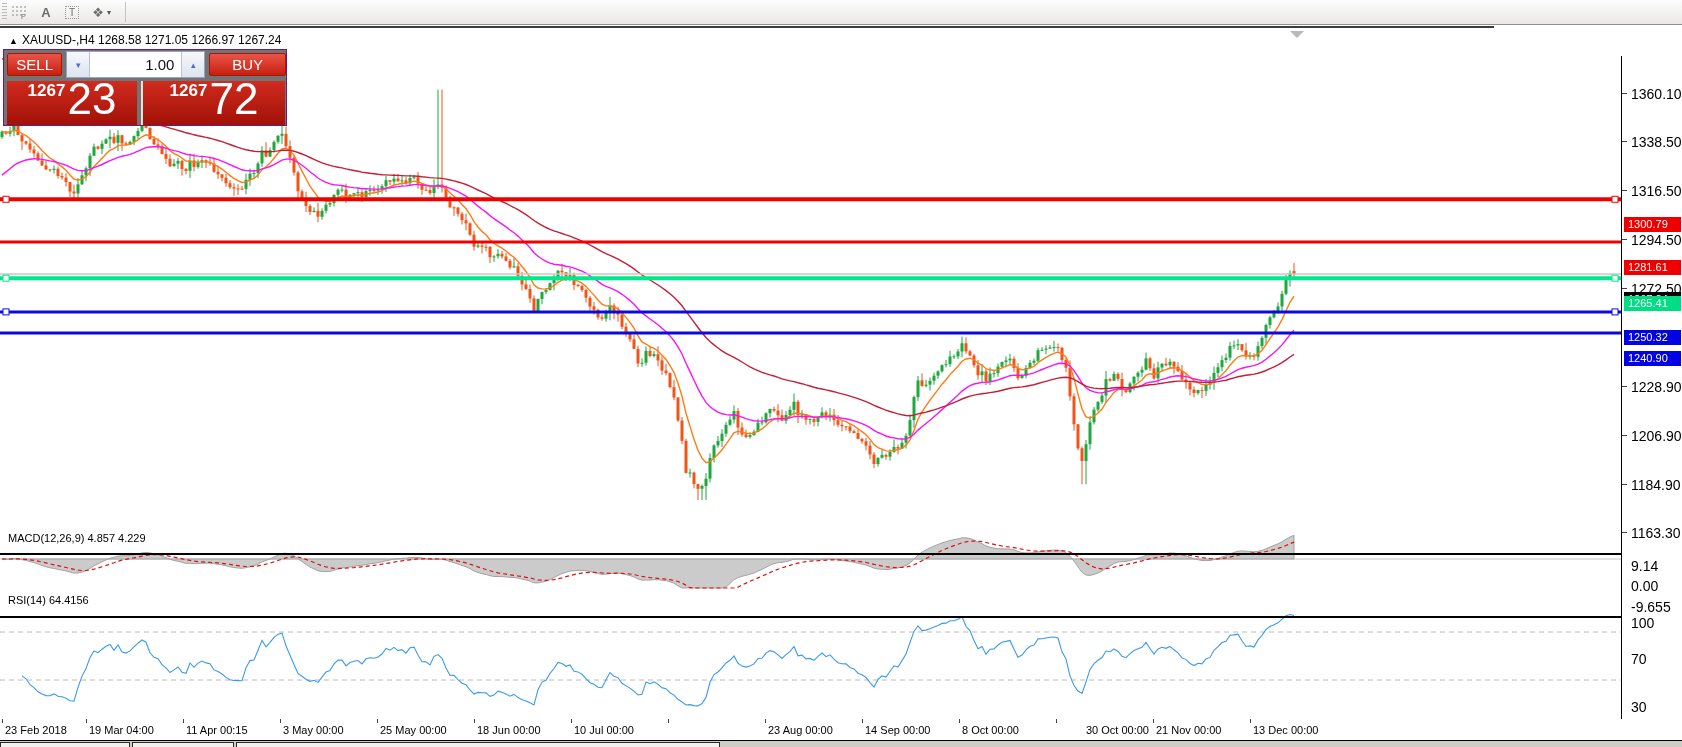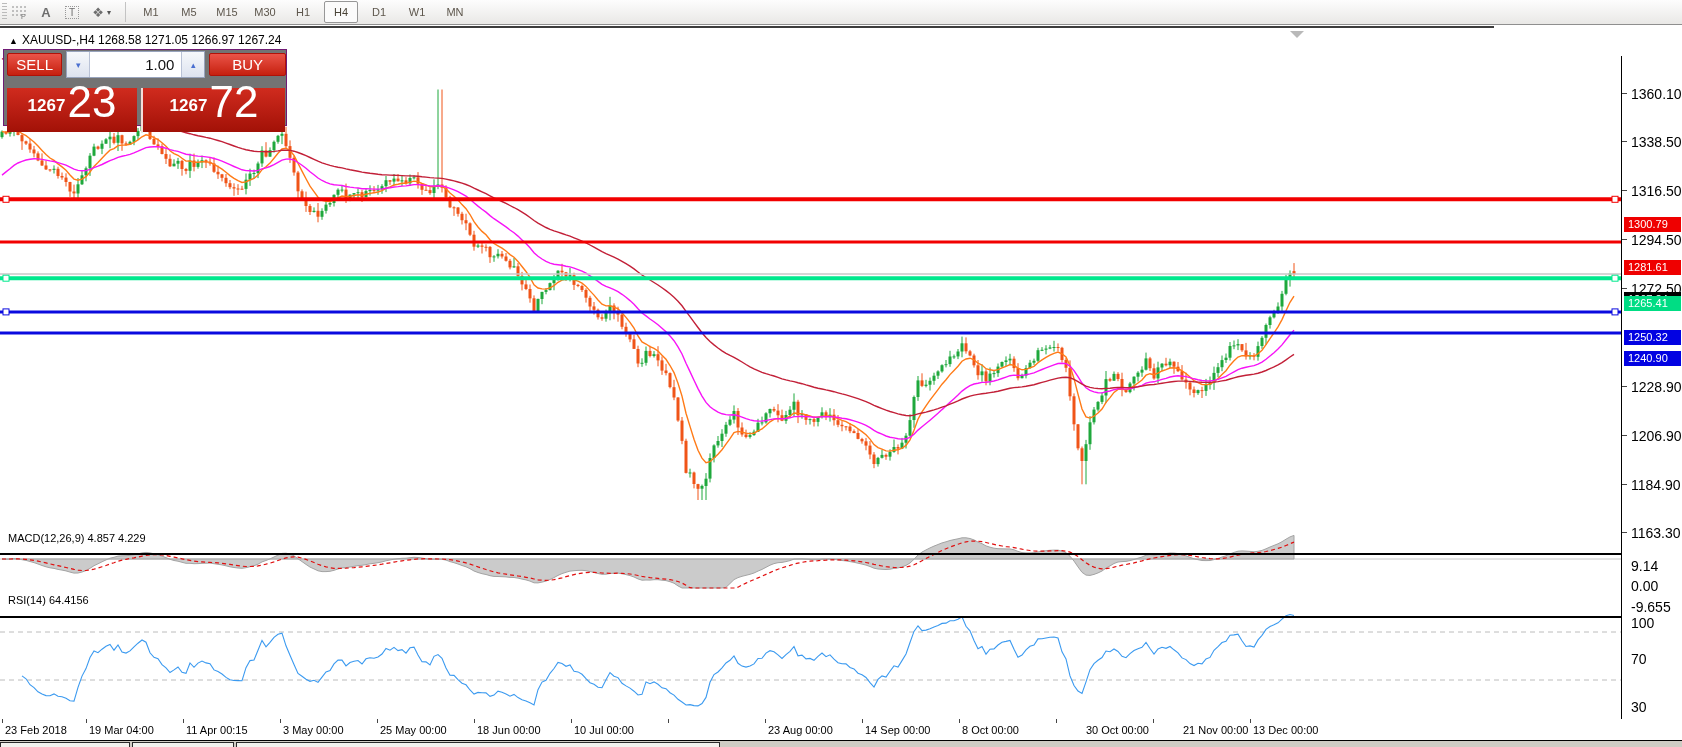--- a/index.html
+++ b/index.html
@@ -45,22 +45,22 @@
   #sell-btn{width:57px;margin-left:3px;}
   #buy-btn{width:79px;margin-left:4px;}
   #vol-group{display:flex;align-items:stretch;height:25px;margin-left:4px;background:#fff;
     border:1px solid #98a4bd;}
   .stepper{width:22px;display:flex;align-items:center;justify-content:center;
     background:linear-gradient(#f6f8fb,#dde3ef);color:#4a6fd0;font-size:9px;}
   #vol-down{border-right:1px solid #b9c2d6;}
   #vol-up{border-left:1px solid #b9c2d6;}
   #vol-input{width:84px;border:0;outline:none;font-size:15px;text-align:right;padding:0 7px 0 0;
     font-family:"Liberation Sans",sans-serif;color:#111;}
-  .tile{position:absolute;top:38px;height:44px;background:linear-gradient(#d02b1e,#a21107);
-    display:flex;align-items:flex-end;justify-content:center;color:#fff;padding-bottom:12px;box-sizing:border-box;}
+  .tile{position:absolute;top:31px;height:44px;background:linear-gradient(#d02b1e,#a21107);
+    display:flex;align-items:flex-start;justify-content:center;color:#fff;padding-bottom:12px;box-sizing:border-box;}
   #sell-tile{left:3px;width:130px;}
   #buy-tile{left:137px;width:144px;border-left:2px solid #f3ded9;box-sizing:border-box;}
   .tile .main{font-size:17px;font-weight:bold;margin:0 2px 4px 0;}
   .tile .pts{font-size:44px;line-height:0.82;font-weight:400;}
   
   #date-axis{position:absolute;left:0;top:719px;width:1682px;height:21px;background:#fff;}
   .date-tick{position:absolute;top:0;width:1px;height:4px;background:#444;}
   .date-label{position:absolute;top:5px;font-size:11px;color:#000;white-space:nowrap;}
   
   #bottom-strip{position:absolute;left:0;top:740px;width:1682px;height:7px;background:#cfccc4;border-top:1px solid #000;}
@@ -81,31 +81,20 @@
         <text x="10" y="15" font-size="7" fill="#6e6e6e">F</text>
       </svg>
     </div>
     <div class="tool-btn" style="font-weight:bold">A</div>
     <div class="tool-btn">
       <span style="border:1px dotted #999;padding:0 3px;font-size:10px;">T</span>
     </div>
     <div class="tool-btn">❖</div>
     <div class="caret">▾</div>
     <div class="tb-sep"></div>
-    <div id="tf-buttons" style="display:flex;">
-        <div class="tf-btn">M1</div>
-        <div class="tf-btn">M5</div>
-        <div class="tf-btn">M15</div>
-        <div class="tf-btn">M30</div>
-        <div class="tf-btn">H1</div>
-        <div class="tf-btn active">H4</div>
-        <div class="tf-btn">D1</div>
-        <div class="tf-btn">W1</div>
-        <div class="tf-btn">MN</div>
-      </div>
   </div>
 
   <div id="chart-win">
 
     <svg id="chart-svg" width="1621" height="714">
         <line x1="2" y1="102.4" x2="2" y2="110.7" stroke="#1fa83c"></line>
         <rect x="0.5" y="103.6" width="3" height="5.5" fill="#1fa83c"></rect>
         <line x1="6" y1="103.1" x2="6" y2="106.7" stroke="#f05418"></line>
         <rect x="4.5" y="103.6" width="3" height="2.1" fill="#f05418"></rect>
         <line x1="10" y1="98.8" x2="10" y2="108.6" stroke="#1fa83c"></line>
@@ -864,21 +853,21 @@
       <div class="date-label" style="left: 671px; margin-top: 21px;">1 Aug 00:00</div>
       <div class="date-tick" style="left: 765px;"></div>
       <div class="date-label" style="left: 768px;">23 Aug 00:00</div>
       <div class="date-tick" style="left: 862px;"></div>
       <div class="date-label" style="left: 865px;">14 Sep 00:00</div>
       <div class="date-tick" style="left: 959px;"></div>
       <div class="date-label" style="left: 962px;">8 Oct 00:00</div>
       <div class="date-tick" style="left: 1056px;"></div>
       <div class="date-label" style="left: 1069px; margin-left: 17px;">30 Oct 00:00</div>
       <div class="date-tick" style="left: 1153px;"></div>
-      <div class="date-label" style="left: 1156px; margin-left: 27px;">21 Nov 00:00</div>
+      <div class="date-label" style="left: 1156px;">21 Nov 00:00</div>
       <div class="date-tick" style="left: 1250px;"></div>
       <div class="date-label" style="left: 1253px;">13 Dec 00:00</div>
     </div>
 
   <div id="bottom-strip">
       <div class="strip-tab" style="left: 0px; width: 130px;"></div>
       <div class="strip-tab" style="left: 132px; width: 102px;"></div>
       <div class="strip-tab" style="left: 236px; width: 484px;"></div>
     </div>
 </div>

